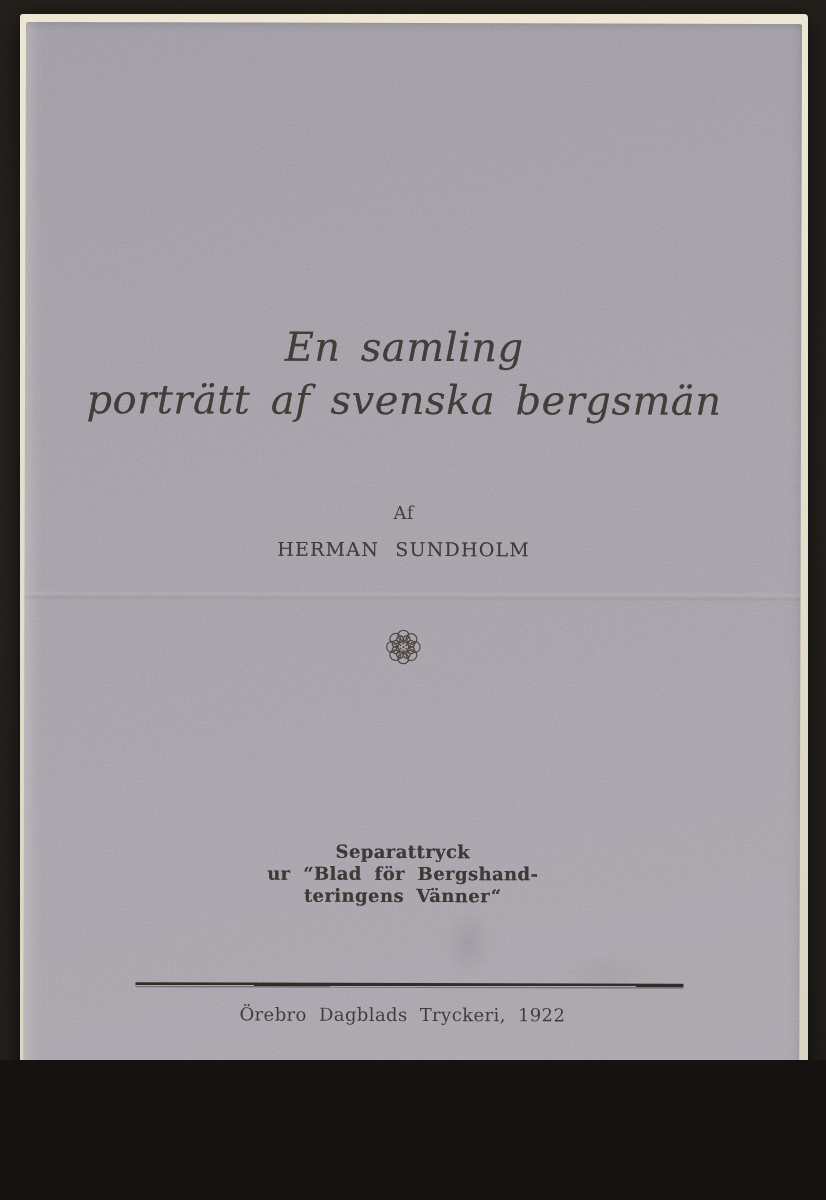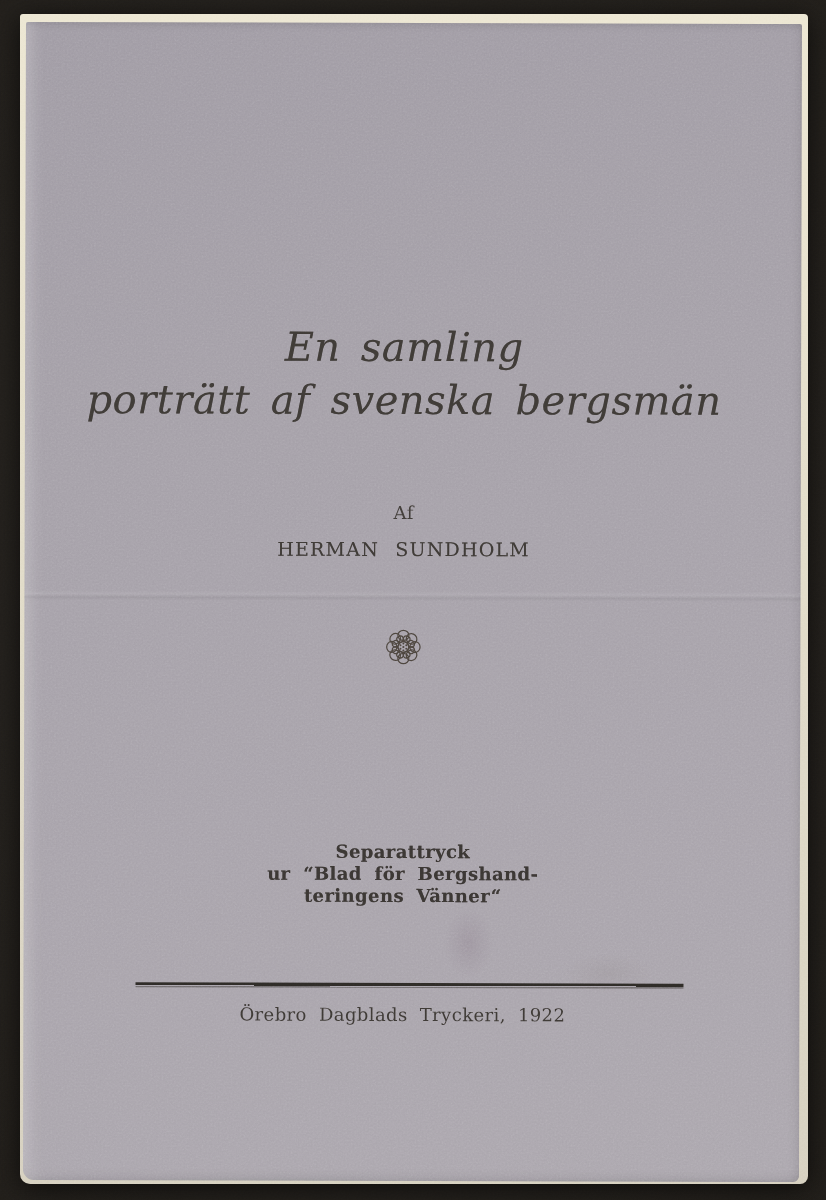--- a/index.html
+++ b/index.html
@@ -4,21 +4,21 @@
 <style>
   html, body {
     margin: 0;
     padding: 0;
     background: #15130f;
     font-family: "DejaVu Serif", "Liberation Serif", serif;
   }
   .stage {
     position: relative;
     width: 826px;
-    height: 1200px;
+    height: 1060px;
     overflow: hidden;
     background: radial-gradient(130% 120% at 45% 42%, #262320 0%, #211e1a 60%, #191713 100%);
   }
   
   .sheet-under {
     position: absolute;
     left: 20px;
     top: 14px;
     width: 788px;
     height: 1170px;

